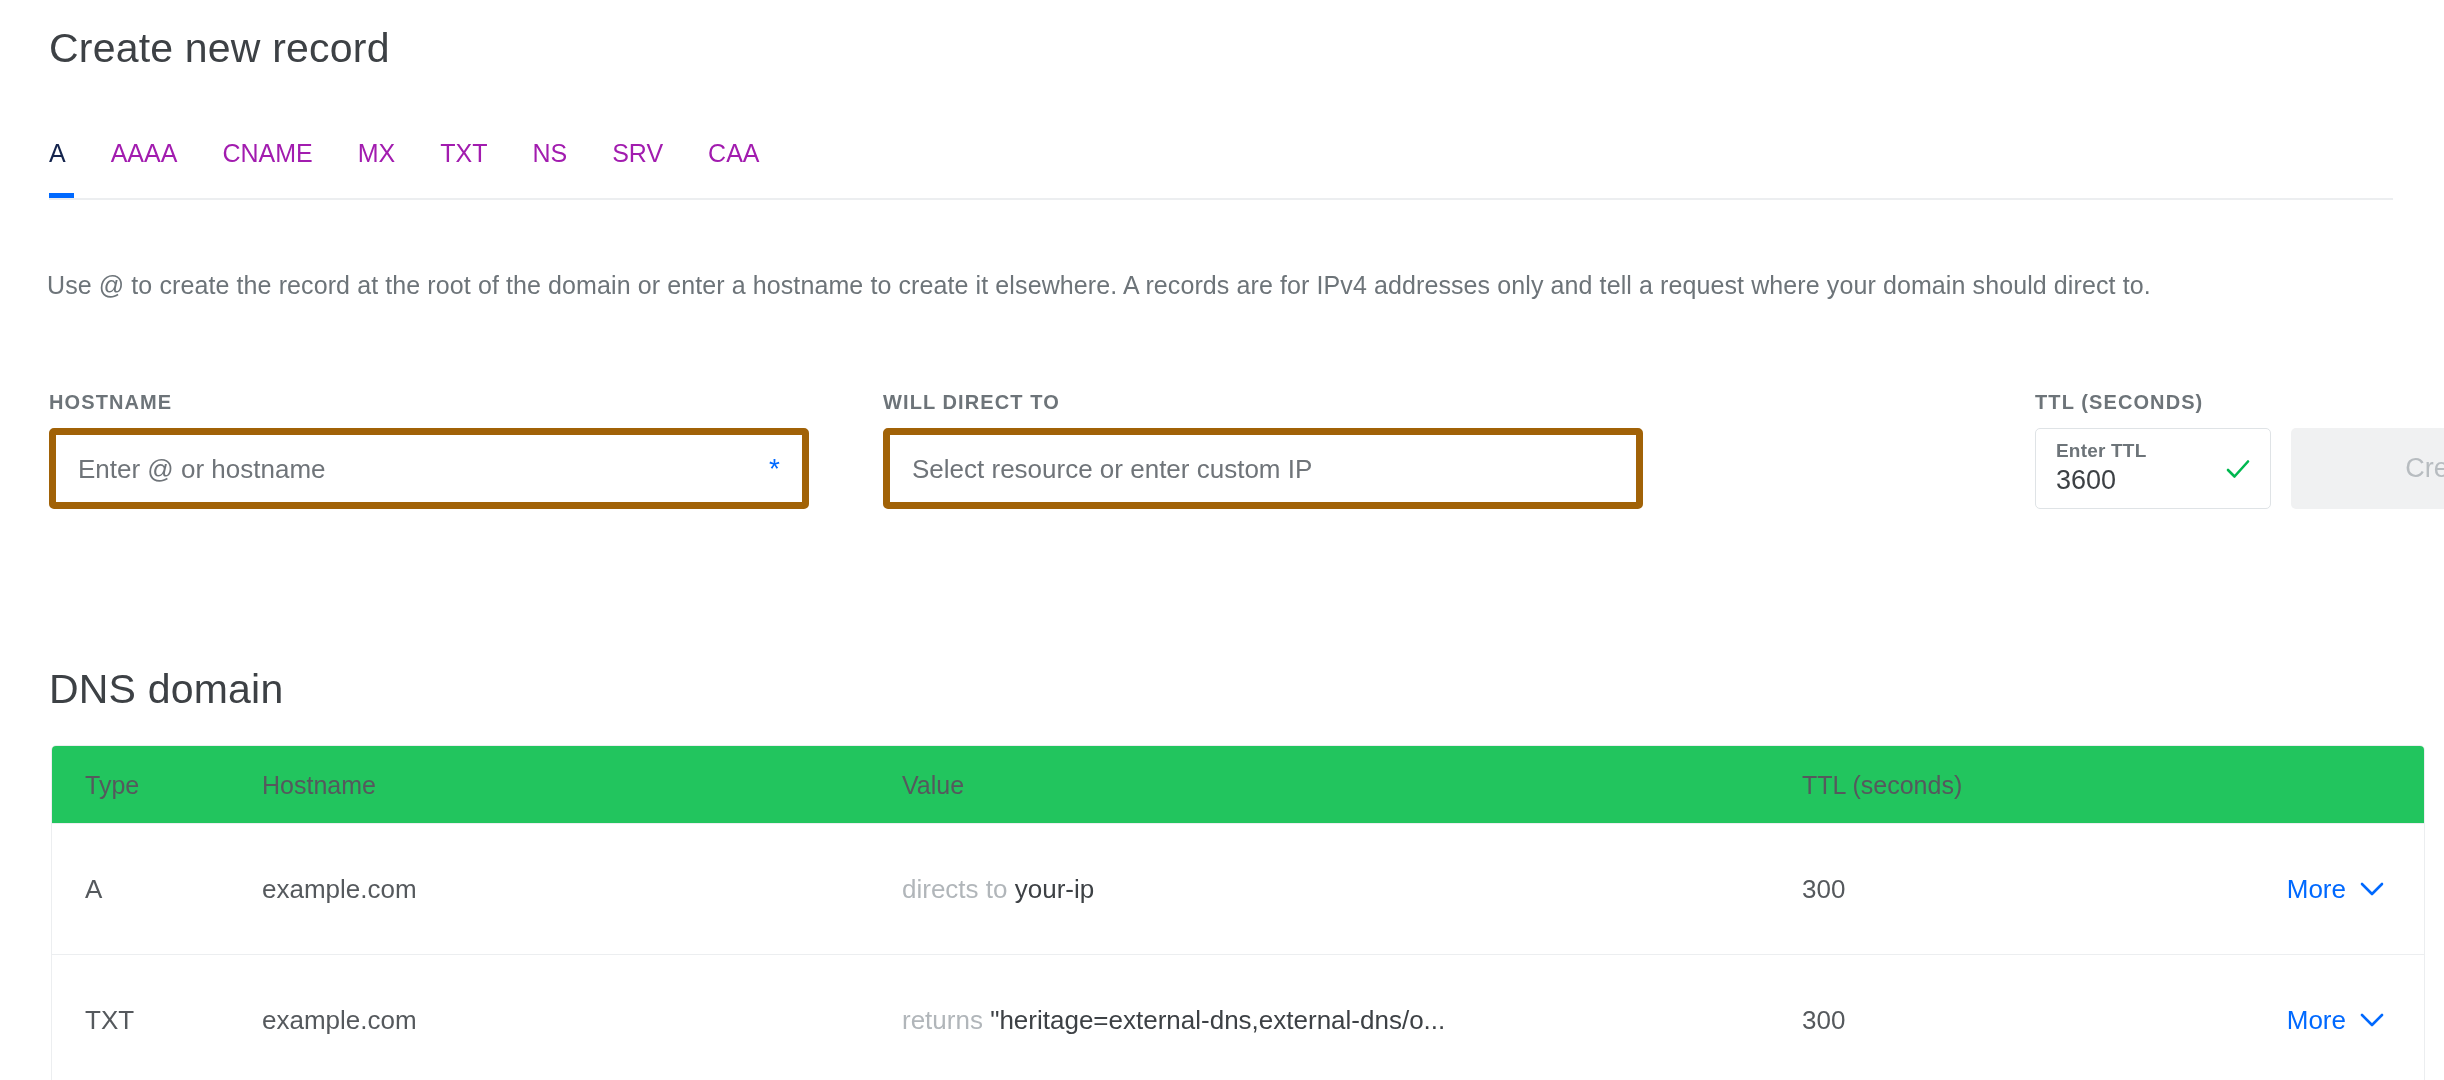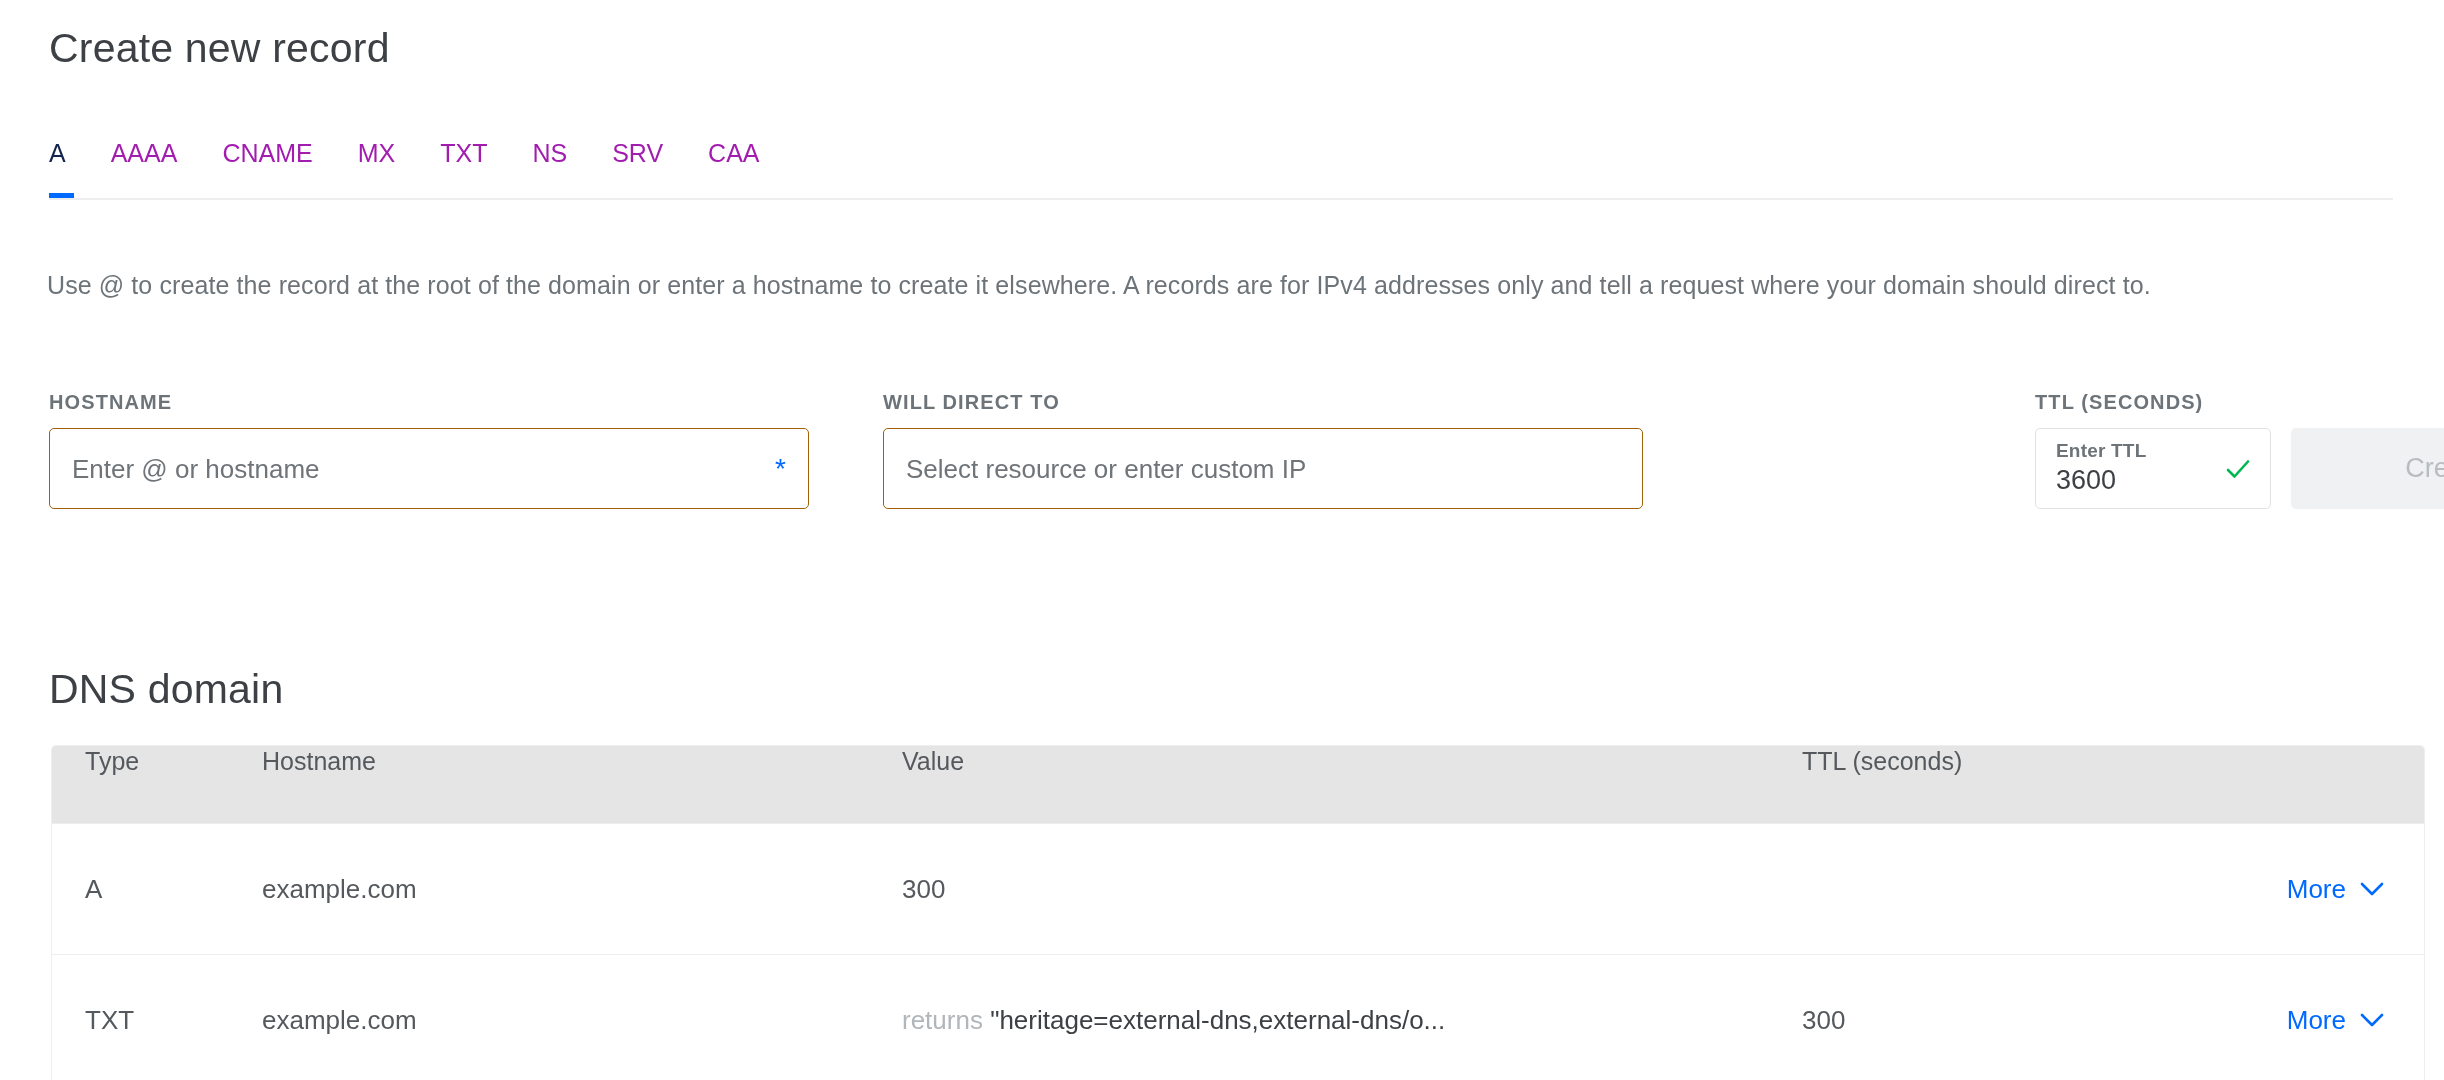--- a/index.html
+++ b/index.html
@@ -97,21 +97,21 @@
     letter-spacing: 1.1px;
     color: #6d7479;
     line-height: 24px;
     text-transform: uppercase;
     margin-bottom: 14px;
     white-space: nowrap;
   }
   .input-box {
     position: relative;
     height: 81px;
-    border: 1px solid #a16207;
+    border: 7px solid #a16207;
     border-radius: 5px;
     background: #ffffff;
     display: flex;
     align-items: center;
     padding: 0 22px;
     cursor: text;
   }
   .input-placeholder {
     font-size: 26px;
     color: #6f7479;
@@ -210,23 +210,23 @@
     left: 51px;
     top: 745px;
     width: 2374px;
     border: 1px solid #eceef0;
     border-radius: 5px;
     overflow: hidden;
     background: #ffffff;
   }
   .thead {
     display: flex;
-    align-items: flex-start;
+    align-items: center;
     height: 78px;
-    background: #e5e5e5;
+    background: #22c55e;
     border-bottom: 1px solid #eceef0;
   }
   .trow {
     display: flex;
     align-items: center;
     height: 131px;
     border-bottom: 1px solid #eceef0;
     background: #ffffff;
   }
   .c-type   { width: 210px; padding-left: 33px; }
@@ -340,20 +340,24 @@
       <div class="c-type th">Type</div>
       <div class="c-host th">Hostname</div>
       <div class="c-value th">Value</div>
       <div class="c-ttl th">TTL (seconds)</div>
       <div class="c-more th"></div>
     </div>
 
     <div class="trow">
       <div class="c-type td">A</div>
       <div class="c-host td">example.com</div>
+      <div class="c-value td">
+        <span class="val-prefix">directs to</span>
+        <span class="val-main">your-ip</span>
+      </div>
       <div class="c-ttl td">300</div>
       <div class="c-more">
         <span class="more-link">
           <span>More</span>
           <svg class="chev" viewBox="0 0 24 14">
             <path d="M2 2 L12 12 L22 2" fill="none" stroke="#0069ff" stroke-width="2.6" stroke-linecap="round" stroke-linejoin="round"></path>
           </svg>
         </span>
       </div>
     </div>

